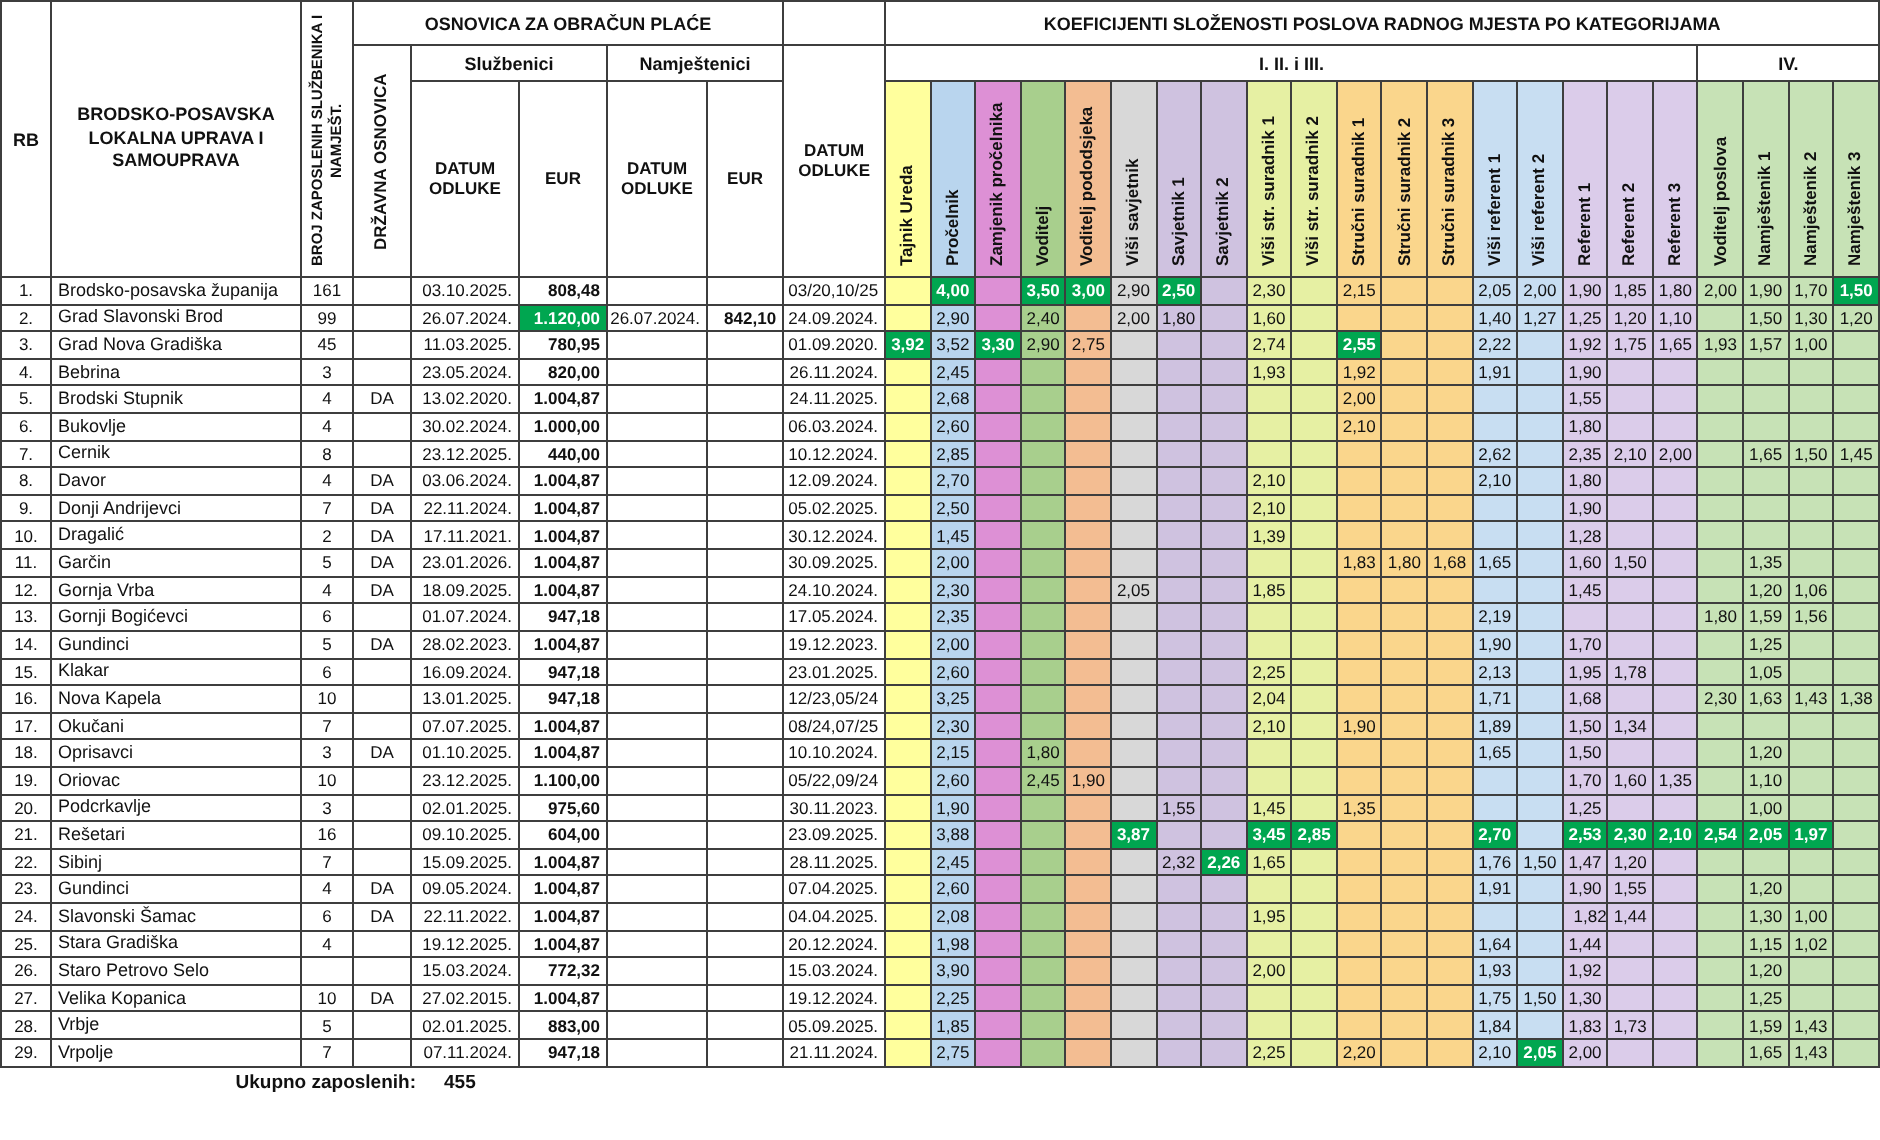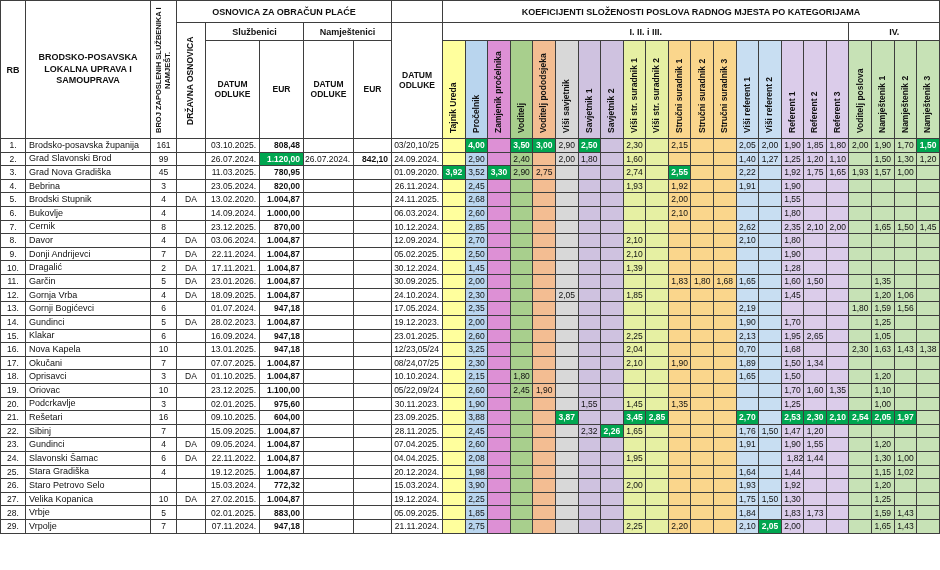--- a/index.html
+++ b/index.html
@@ -321,21 +321,21 @@
           <td style="background: rgb(199, 226, 182);"></td>
           <td style="background: rgb(199, 226, 182);"></td>
           <td style="background: rgb(199, 226, 182);"></td>
           <td style="background: rgb(199, 226, 182);"></td>
         </tr>
         <tr>
           <td class="rb">6.</td>
           <td class="nm">Bukovlje</td>
           <td>4</td>
           <td></td>
-          <td class="dt">14.09.2024.</td>
+          <td class="dt">30.02.2024.</td>
           <td class="eu">1.000,00</td>
           <td class="dt"></td>
           <td class="eu"></td>
           <td class="dt">06.03.2024.</td>
           <td style="background: rgb(255, 255, 157);"></td>
           <td style="background: rgb(185, 213, 238);">2,60</td>
           <td style="background: rgb(221, 144, 213);"></td>
           <td style="background: rgb(168, 207, 141);"></td>
           <td style="background: rgb(243, 189, 146);"></td>
           <td style="background: rgb(216, 216, 216);"></td>
@@ -355,21 +355,21 @@
           <td style="background: rgb(199, 226, 182);"></td>
           <td style="background: rgb(199, 226, 182);"></td>
           <td style="background: rgb(199, 226, 182);"></td>
         </tr>
         <tr>
           <td class="rb">7.</td>
           <td class="nm">Cernik</td>
           <td>8</td>
           <td></td>
           <td class="dt">23.12.2025.</td>
-          <td class="eu">870,00</td>
+          <td class="eu">440,00</td>
           <td class="dt"></td>
           <td class="eu"></td>
           <td class="dt">10.12.2024.</td>
           <td style="background: rgb(255, 255, 157);"></td>
           <td style="background: rgb(185, 213, 238);">2,85</td>
           <td style="background: rgb(221, 144, 213);"></td>
           <td style="background: rgb(168, 207, 141);"></td>
           <td style="background: rgb(243, 189, 146);"></td>
           <td style="background: rgb(216, 216, 216);"></td>
           <td style="background: rgb(207, 194, 224);"></td>
@@ -639,21 +639,21 @@
           <td style="background: rgb(207, 194, 224);"></td>
           <td style="background: rgb(207, 194, 224);"></td>
           <td style="background: rgb(230, 240, 163);">2,25</td>
           <td style="background: rgb(230, 240, 163);"></td>
           <td style="background: rgb(250, 214, 140);"></td>
           <td style="background: rgb(250, 214, 140);"></td>
           <td style="background: rgb(250, 214, 140);"></td>
           <td style="background: rgb(200, 222, 242);">2,13</td>
           <td style="background: rgb(200, 222, 242);"></td>
           <td style="background: rgb(219, 204, 234);">1,95</td>
-          <td style="background: rgb(219, 204, 234);">2,65</td>
+          <td style="background: rgb(219, 204, 234);">1,78</td>
           <td style="background: rgb(219, 204, 234);"></td>
           <td style="background: rgb(199, 226, 182);"></td>
           <td style="background: rgb(199, 226, 182);">1,05</td>
           <td style="background: rgb(199, 226, 182);"></td>
           <td style="background: rgb(199, 226, 182);"></td>
         </tr>
         <tr>
           <td class="rb">16.</td>
           <td class="nm">Nova Kapela</td>
           <td>10</td>
@@ -669,21 +669,21 @@
           <td style="background: rgb(168, 207, 141);"></td>
           <td style="background: rgb(243, 189, 146);"></td>
           <td style="background: rgb(216, 216, 216);"></td>
           <td style="background: rgb(207, 194, 224);"></td>
           <td style="background: rgb(207, 194, 224);"></td>
           <td style="background: rgb(230, 240, 163);">2,04</td>
           <td style="background: rgb(230, 240, 163);"></td>
           <td style="background: rgb(250, 214, 140);"></td>
           <td style="background: rgb(250, 214, 140);"></td>
           <td style="background: rgb(250, 214, 140);"></td>
-          <td style="background: rgb(200, 222, 242);">0,70</td>
+          <td style="background: rgb(200, 222, 242);">1,71</td>
           <td style="background: rgb(200, 222, 242);"></td>
           <td style="background: rgb(219, 204, 234);">1,68</td>
           <td style="background: rgb(219, 204, 234);"></td>
           <td style="background: rgb(219, 204, 234);"></td>
           <td style="background: rgb(199, 226, 182);">2,30</td>
           <td style="background: rgb(199, 226, 182);">1,63</td>
           <td style="background: rgb(199, 226, 182);">1,43</td>
           <td style="background: rgb(199, 226, 182);">1,38</td>
         </tr>
         <tr>
@@ -1111,13 +1111,17 @@
           <td style="background: rgb(219, 204, 234);"></td>
           <td style="background: rgb(219, 204, 234);"></td>
           <td style="background: rgb(199, 226, 182);"></td>
           <td style="background: rgb(199, 226, 182);">1,65</td>
           <td style="background: rgb(199, 226, 182);">1,43</td>
           <td style="background: rgb(199, 226, 182);"></td>
         </tr>
       </tbody>
   </table>
 
+  <div class="footer">
+    <span class="flabel">Ukupno zaposlenih:</span>
+    <span class="fval">455</span>
+  </div>
 </div>
 
 </body></html>

